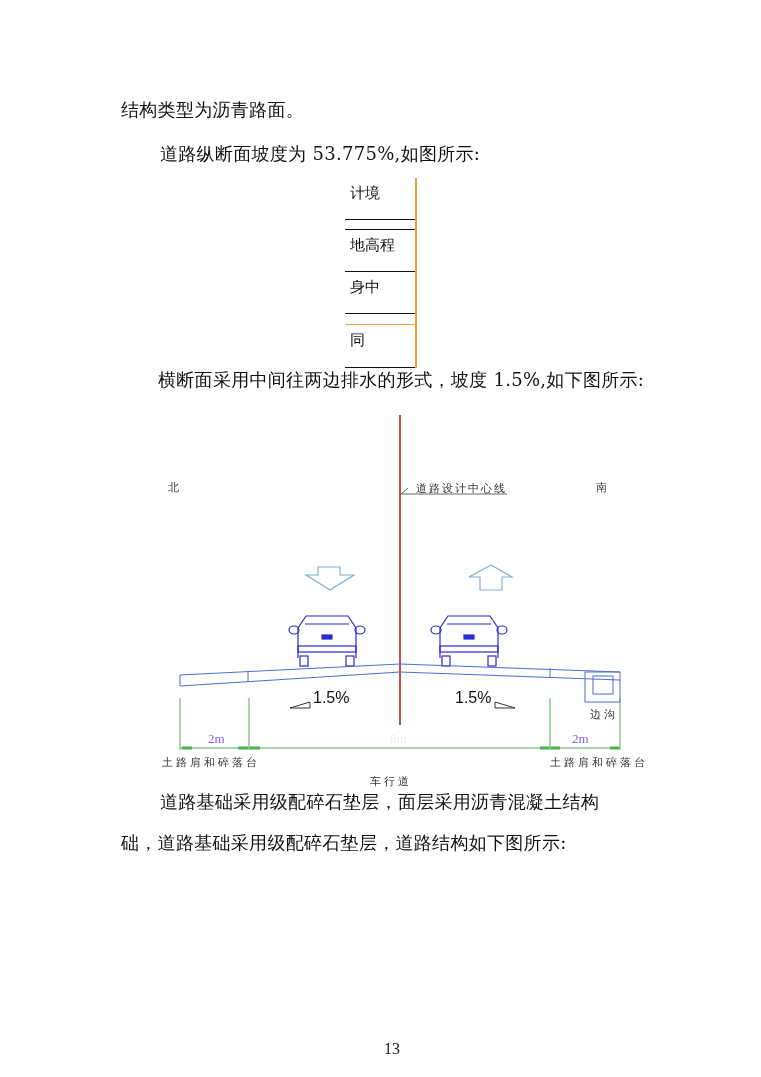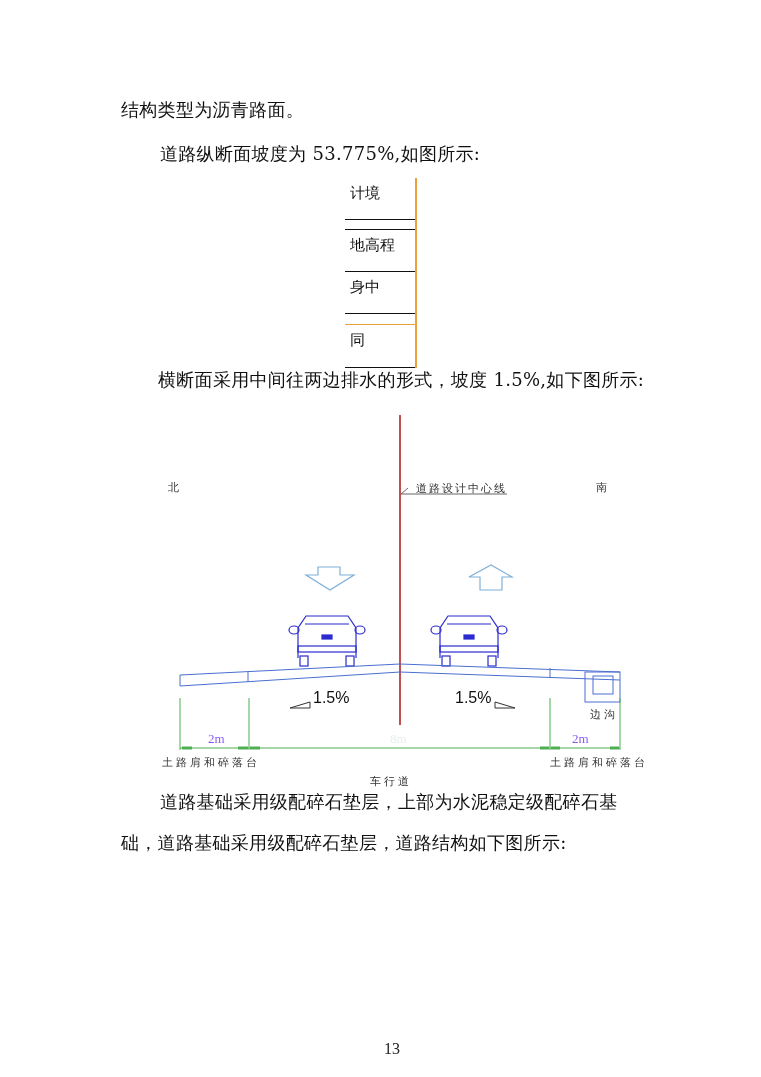--- a/index.html
+++ b/index.html
@@ -117,16 +117,16 @@
   <div class="dim" style="left:58px; top:321px;">2m</div>
   <div class="dim" style="left:422px; top:321px;">2m</div>
   <div class="dim" style="left:240px; top:321px; color:#e8eef0;">8m</div>
 
   <div class="lbl" style="left:12px; top:345px;">土路肩和碎落台</div>
   <div class="lbl" style="left:220px; top:347px;margin-top:17px;">车行道</div>
   <div class="lbl" style="left:400px; top:345px;">土路肩和碎落台</div>
   <div class="lbl" style="left:440px; top:297px;">边沟</div>
 </div>
 
-<div class="para p4">道路基础采用级配碎石垫层，上部为水泥稳定级配碎石基</div>
+<div class="para p4">道路基础采用级配碎石垫层，面层采用沥青混凝土结构</div>
 <div class="para p5">础，道路基础采用级配碎石垫层，道路结构如下图所示:</div>
 
 <div class="page-num">13</div>
 
 </body></html>

